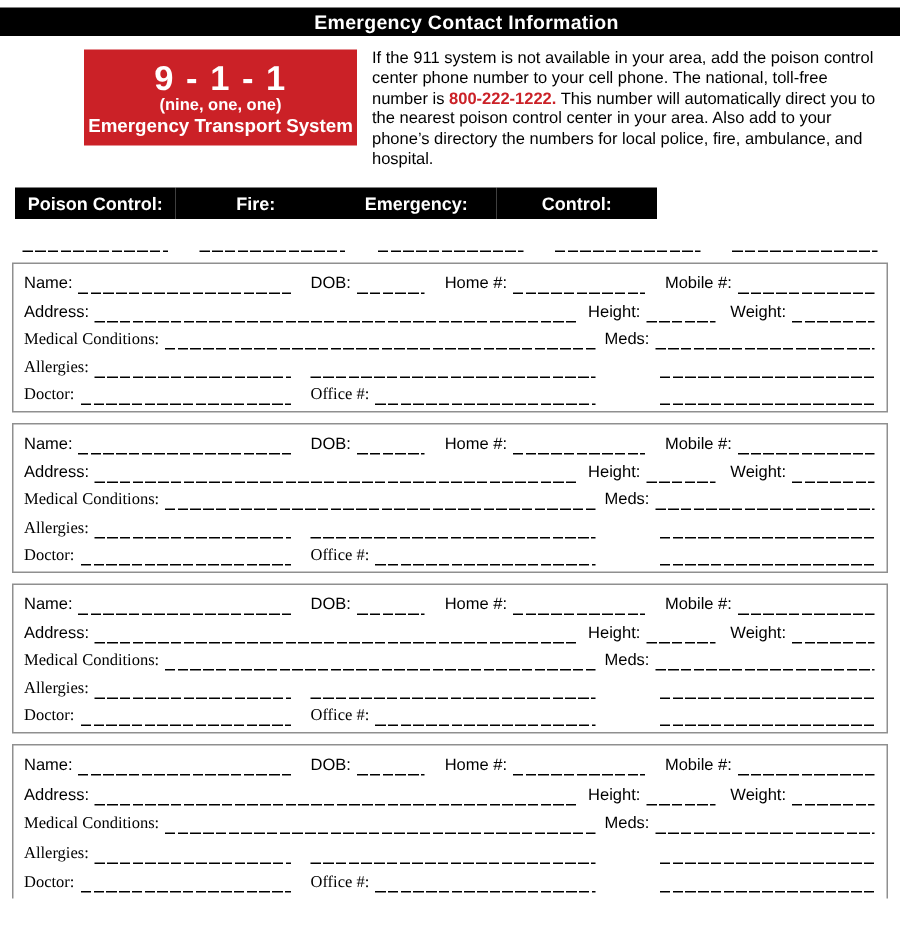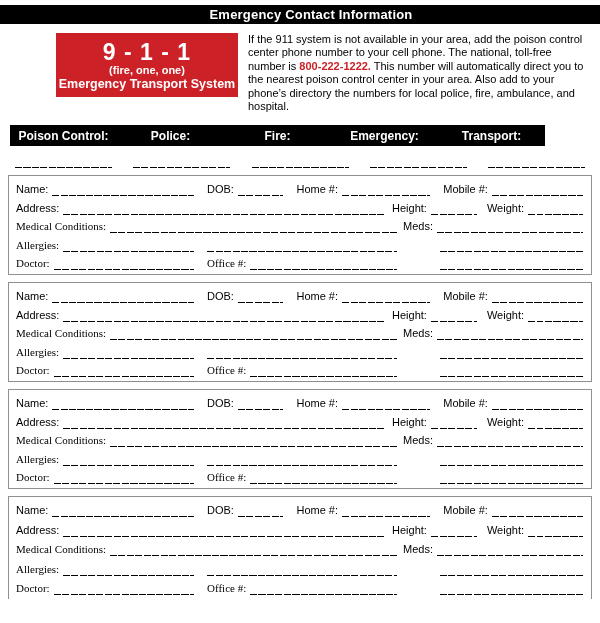--- a/index.html
+++ b/index.html
@@ -84,32 +84,31 @@
 
 <div class="page">
 
   <div class="bar bar-top">
     <span>Emergency Contact Information</span>
   </div>
 
   <div class="row911">
     <div class="redbox">
       <div class="n911">9 - 1 - 1</div>
-      <div class="n911words">(fire, one, one)</div>
+      <div class="n911words">(nine, one, one)</div>
       <div class="n911sub">Emergency Transport System</div>
     </div>
     <p class="intro"><span>If the 911 system is not available in your area, add the poison control center phone number to your cell phone. The national, toll-free number is </span><span class="red">800-222-1222.</span><span> This number will automatically direct you to the nearest poison control center in your area. Also add to your phone’s directory the numbers for local police, fire, ambulance, and hospital.</span></p>
   </div>
 
   <div class="contact-row">
     <div class="cbox">Poison Control:</div>
-    <div class="cbox">Police:</div>
     <div class="cbox">Fire:</div>
     <div class="cbox">Emergency:</div>
-    <div class="cbox">Transport:</div>
+    <div class="cbox">Control:</div>
   </div>
 
   <div class="contact-lines">
     <div class="ccell">
         <span class="ln"></span>
       </div>
     <div class="ccell">
         <span class="ln"></span>
       </div>
     <div class="ccell">

